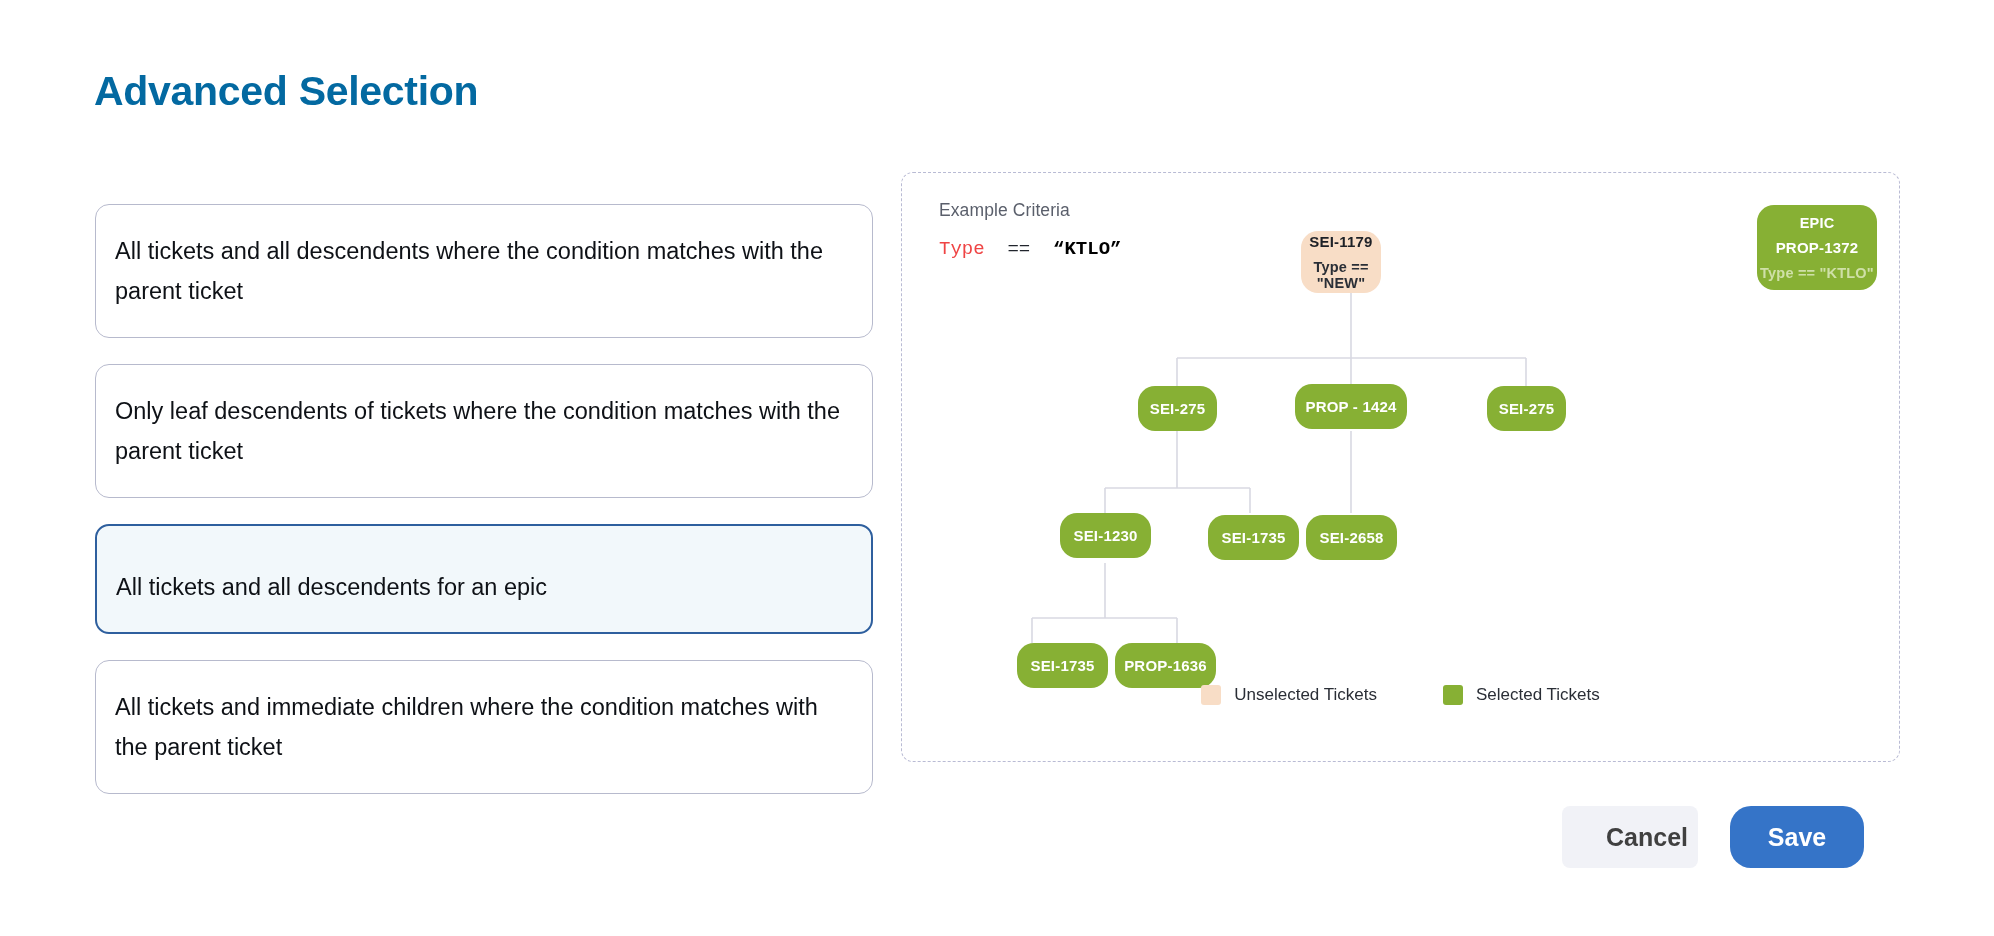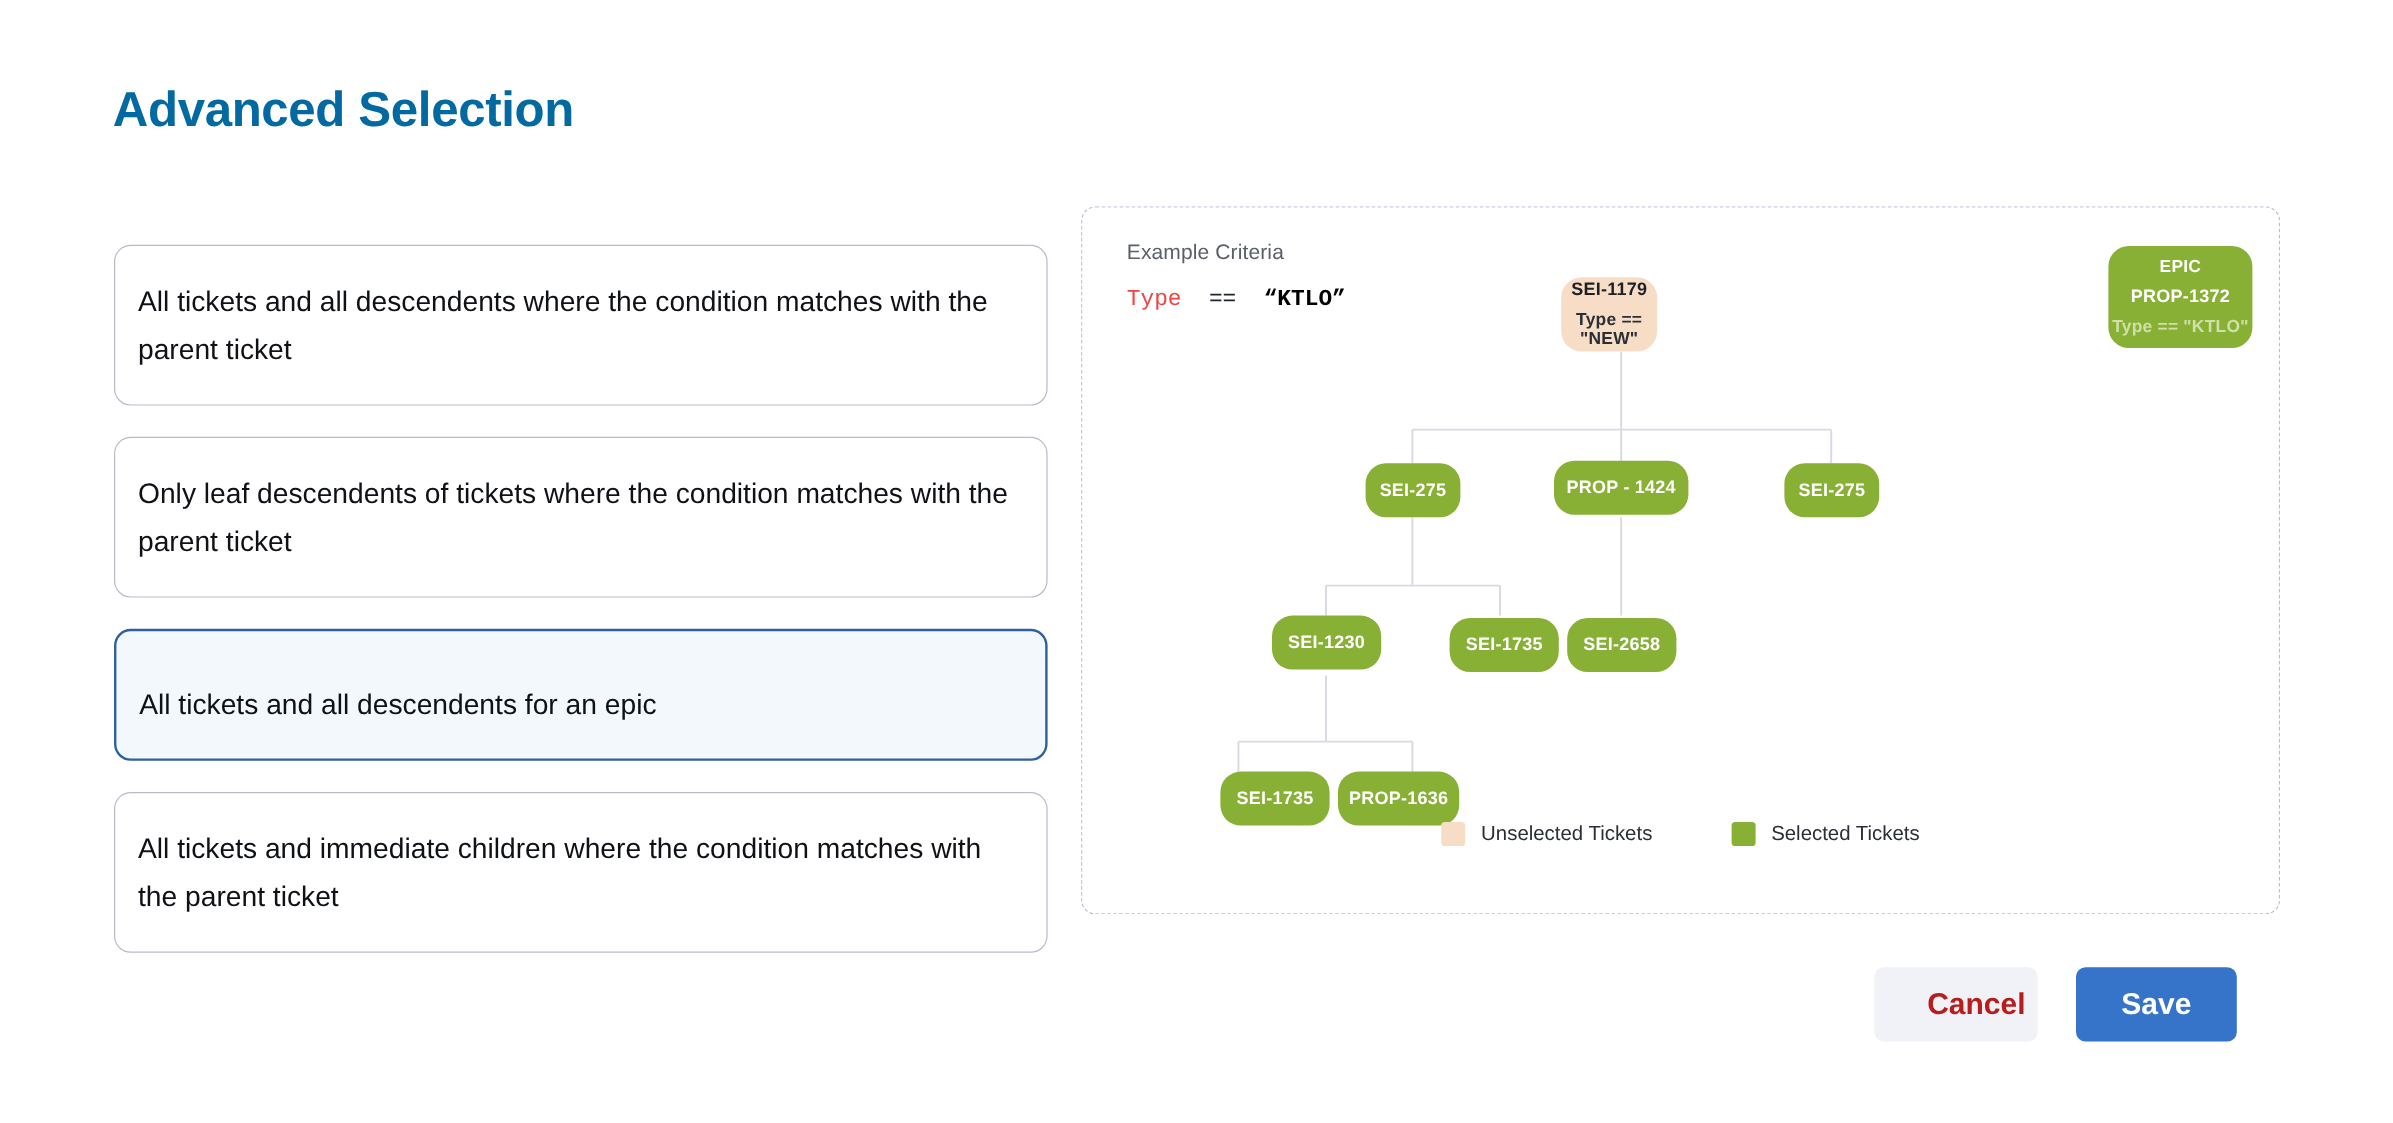--- a/index.html
+++ b/index.html
@@ -167,27 +167,28 @@
     border-radius: 8px;
     font-family: "Liberation Sans", sans-serif;
     font-size: 25px;
     font-weight: bold;
     cursor: pointer;
     height: 62px;
   }
   #cancel-button {
     width: 136px;
     background: #f1f2f7;
-    color: #b91c1c;
+    color: #404040;
     padding-left: 40px;
   }
   #save-button {
     width: 134px;
     background: #3574c8;
     color: #ffffff;
+    border-radius: 21px;
   }
 </style>
 </head>
 <body>
 
 <div id="page-title">Advanced Selection</div>
 
 <div id="options-list">
 
   <div class="option-card">

